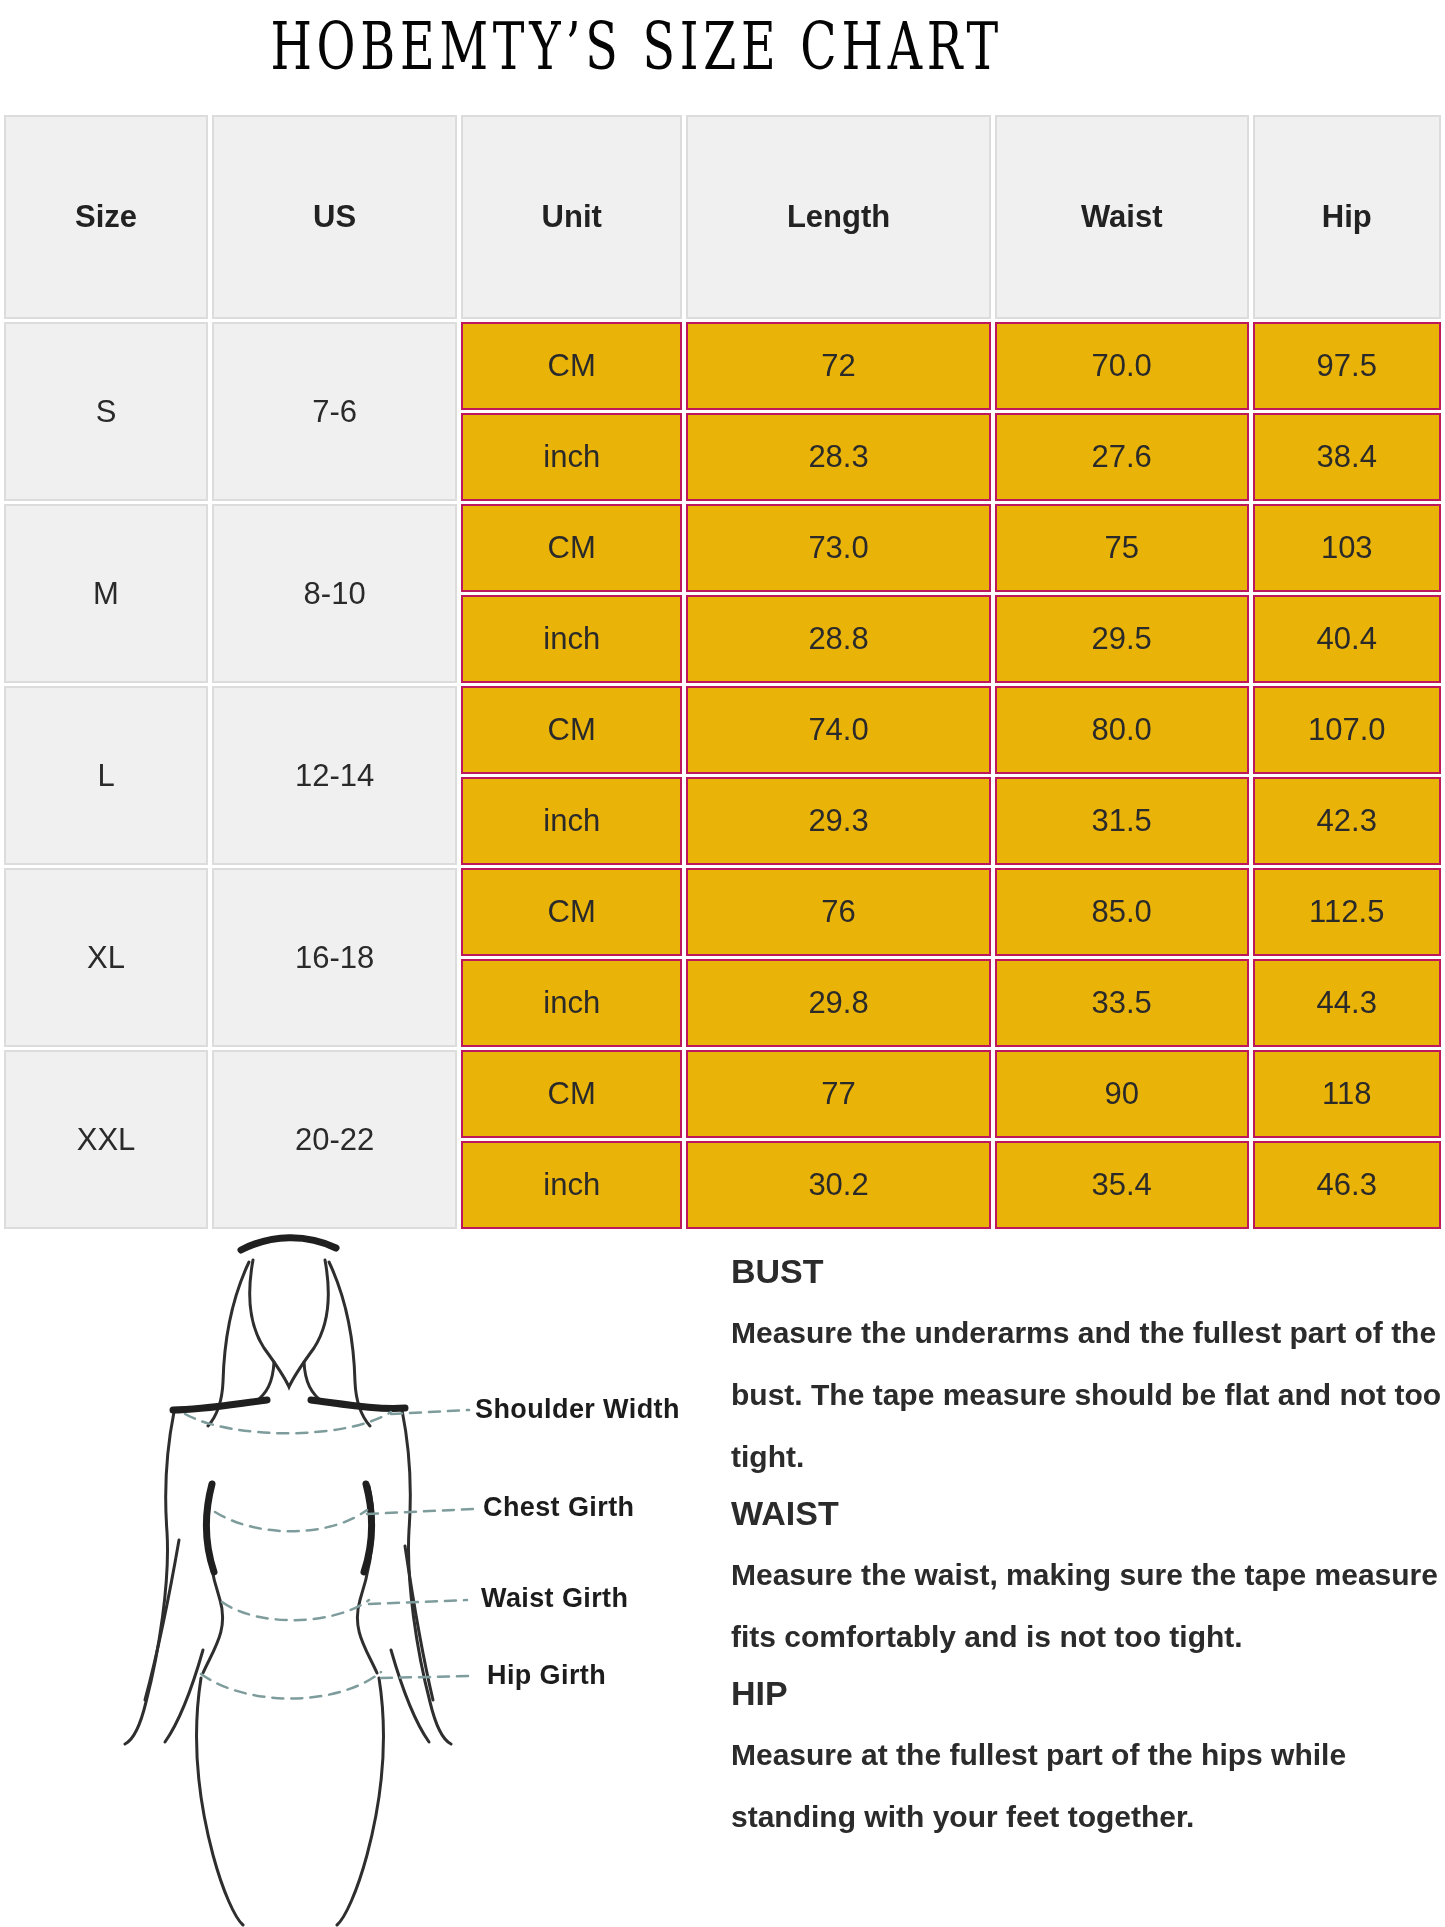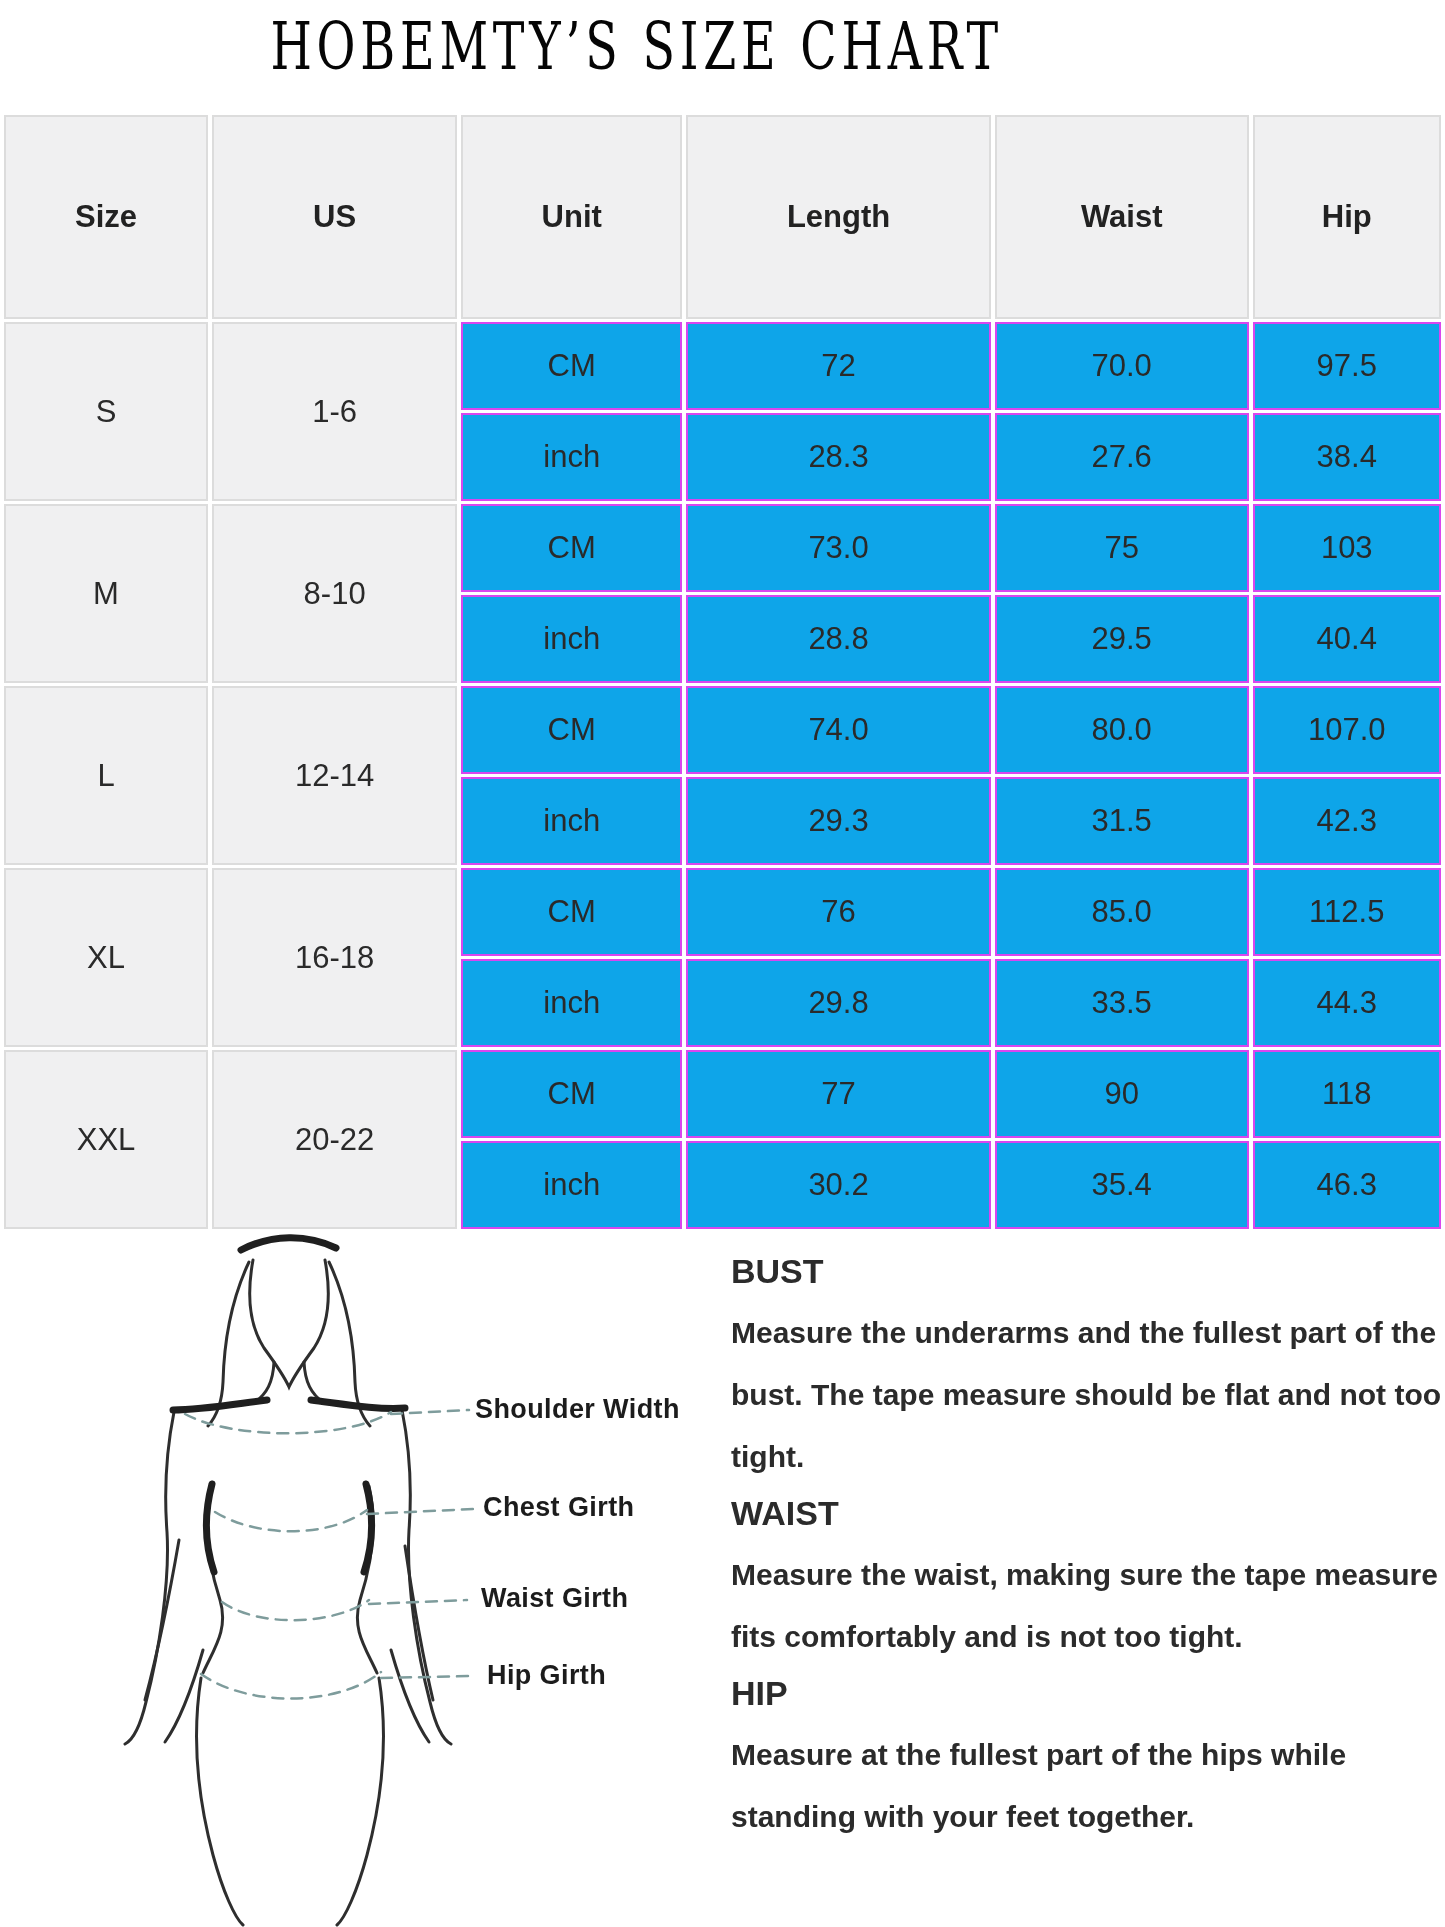--- a/index.html
+++ b/index.html
@@ -51,22 +51,22 @@
     height: 200px;
     margin-left: 12px;
   }
   .cell-g {
     background: #f0f0f1;
     border: 2px solid #dcdcdc;
     font-weight: 400;
     color: #2a2a2a;
   }
   .cell-w {
-    background: #0ea5e9;
-    border: 2px solid #d946ef;
+    background: #eab308;
+    border: 2px solid #be185d;
     font-weight: 400;
     color: #2a2a2a;
     height: 84px;
   }
 
   
   .figure-wrap {
     position: absolute; top: 1230px; left: 17px;
     width: 700px; height: 583px; font-weight: bold;
   }
@@ -123,21 +123,21 @@
     <th class="cell-h">Size</th>
     <th class="cell-h">US</th>
     <th class="cell-h">Unit</th>
     <th class="cell-h">Length</th>
     <th class="cell-h">Waist</th>
     <th class="cell-h">Hip</th>
   </tr>
 
   <tr>
     <td class="cell-g" rowspan="2">S</td>
-    <td class="cell-g" rowspan="2">1-6</td>
+    <td class="cell-g" rowspan="2">7-6</td>
     <td class="cell-w">CM</td>
     <td class="cell-w">72</td>
     <td class="cell-w">70.0</td>
     <td class="cell-w">97.5</td>
   </tr>
   <tr>
     <td class="cell-w">inch</td>
     <td class="cell-w">28.3</td>
     <td class="cell-w">27.6</td>
     <td class="cell-w">38.4</td>

